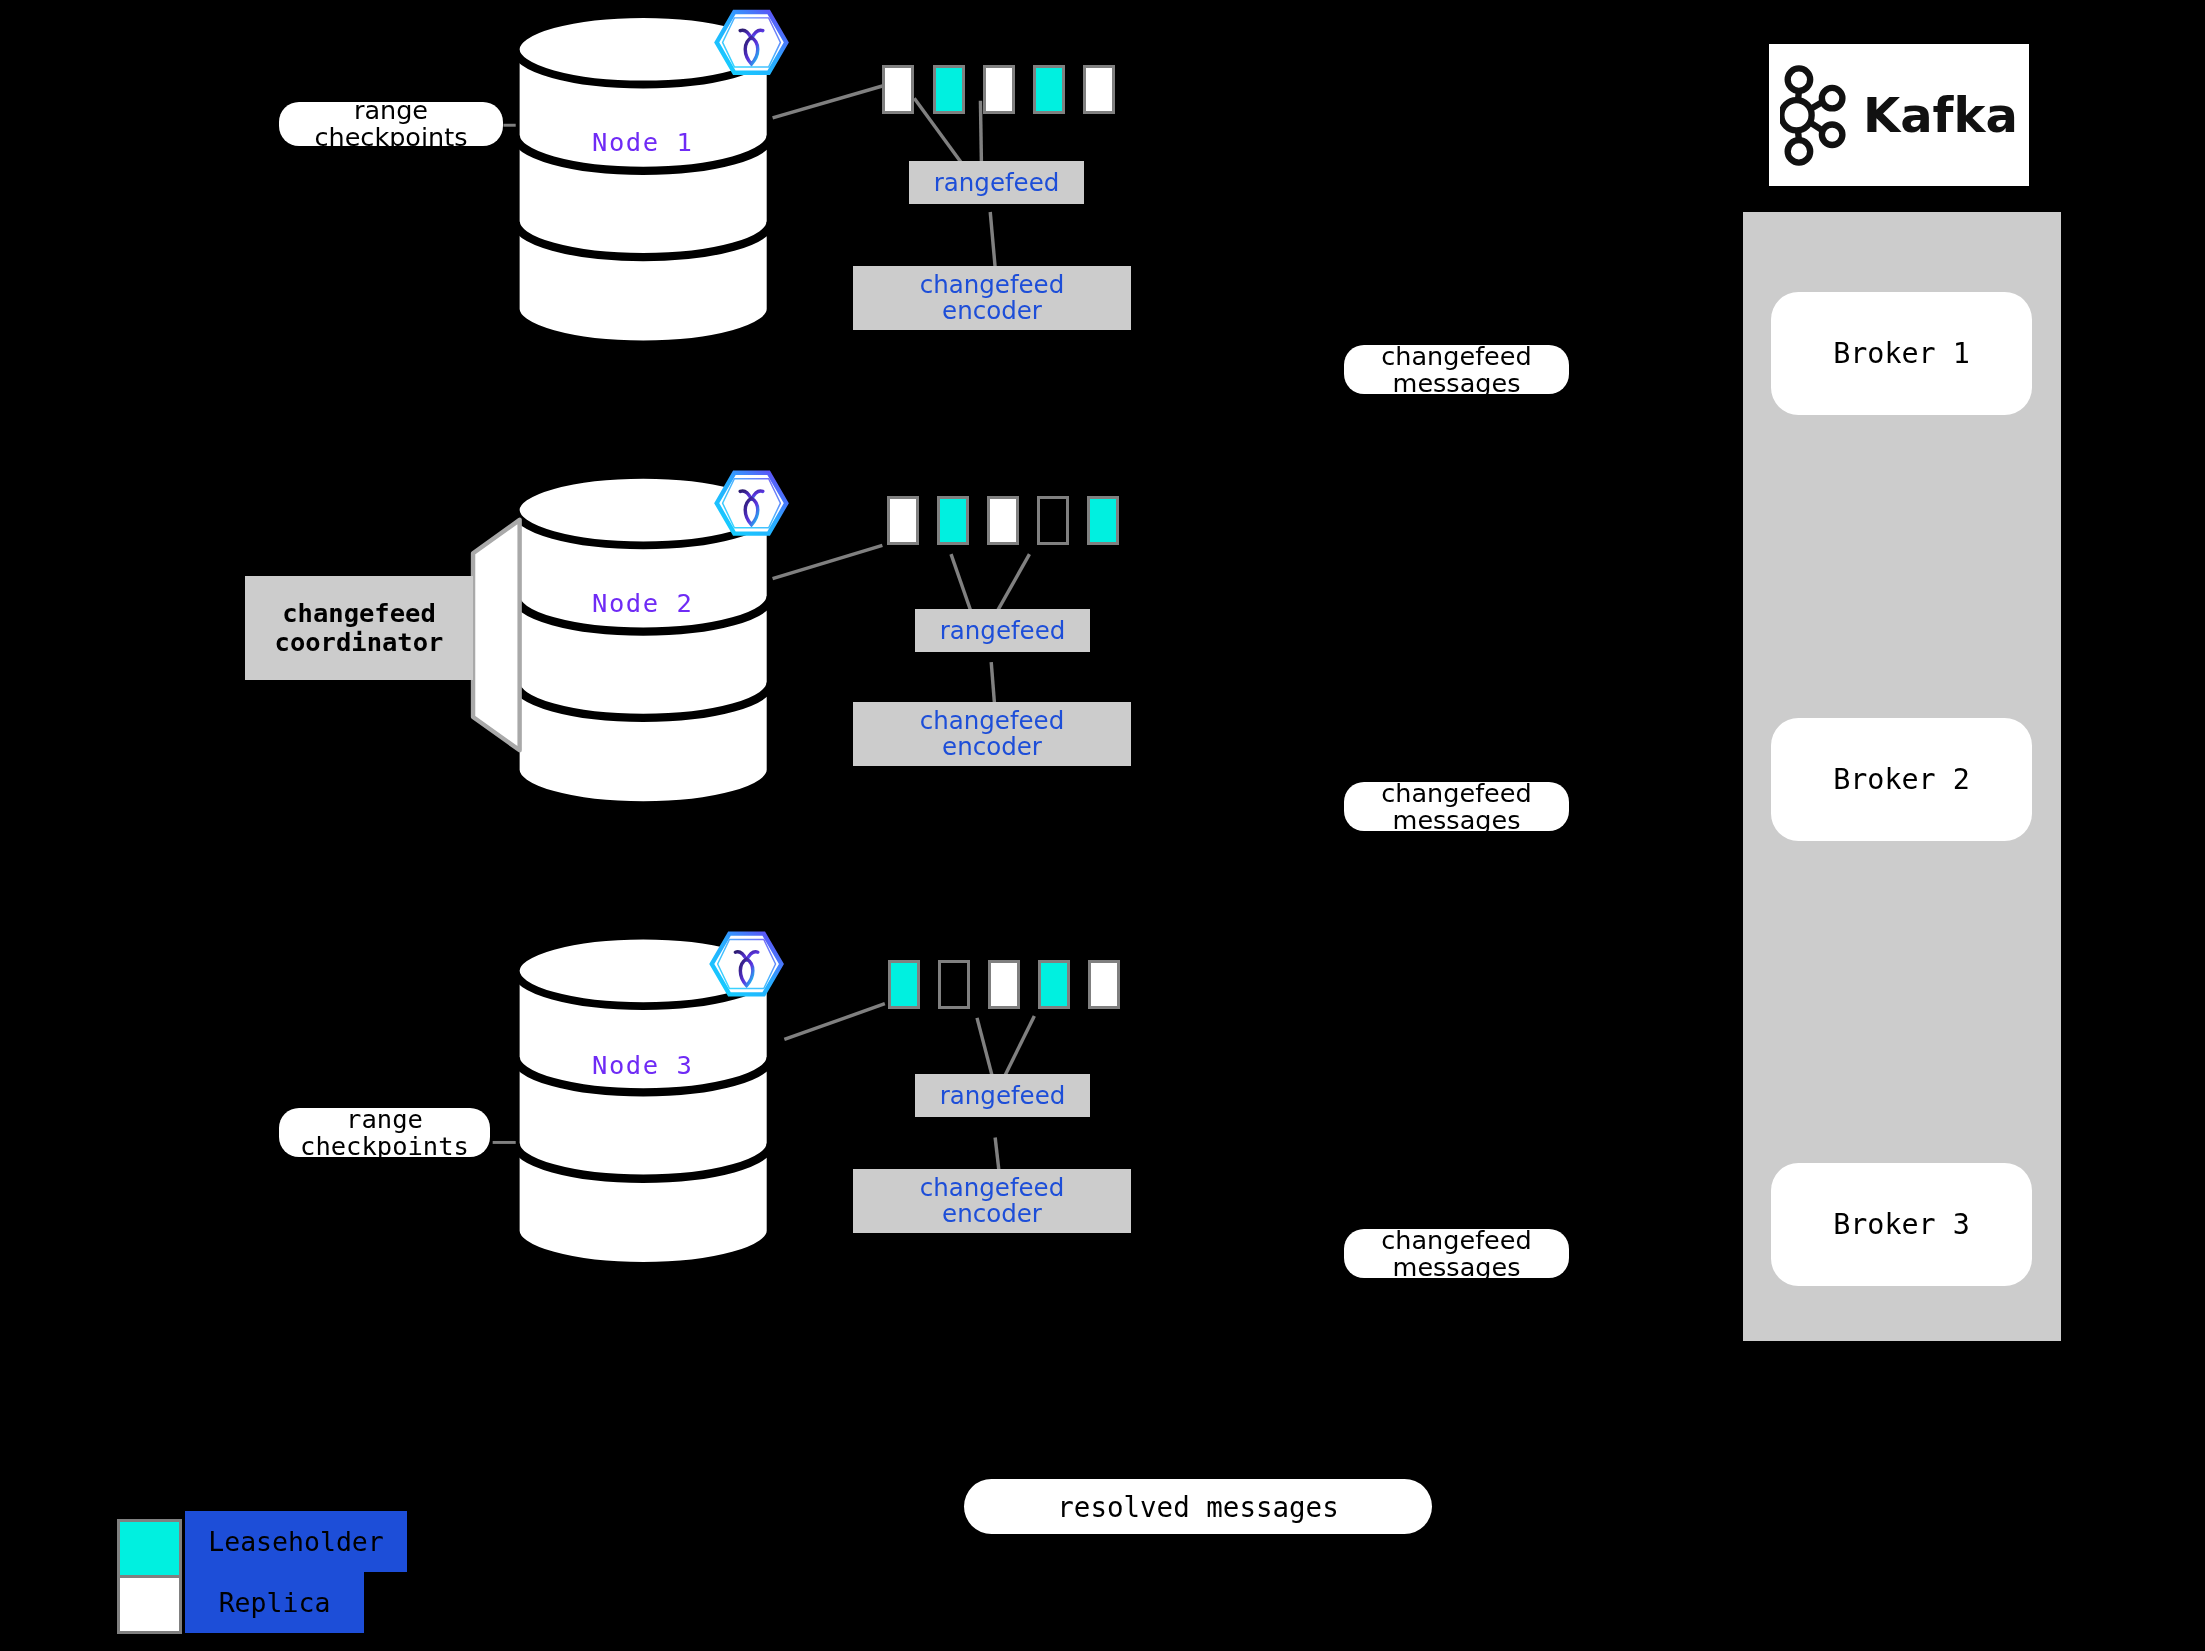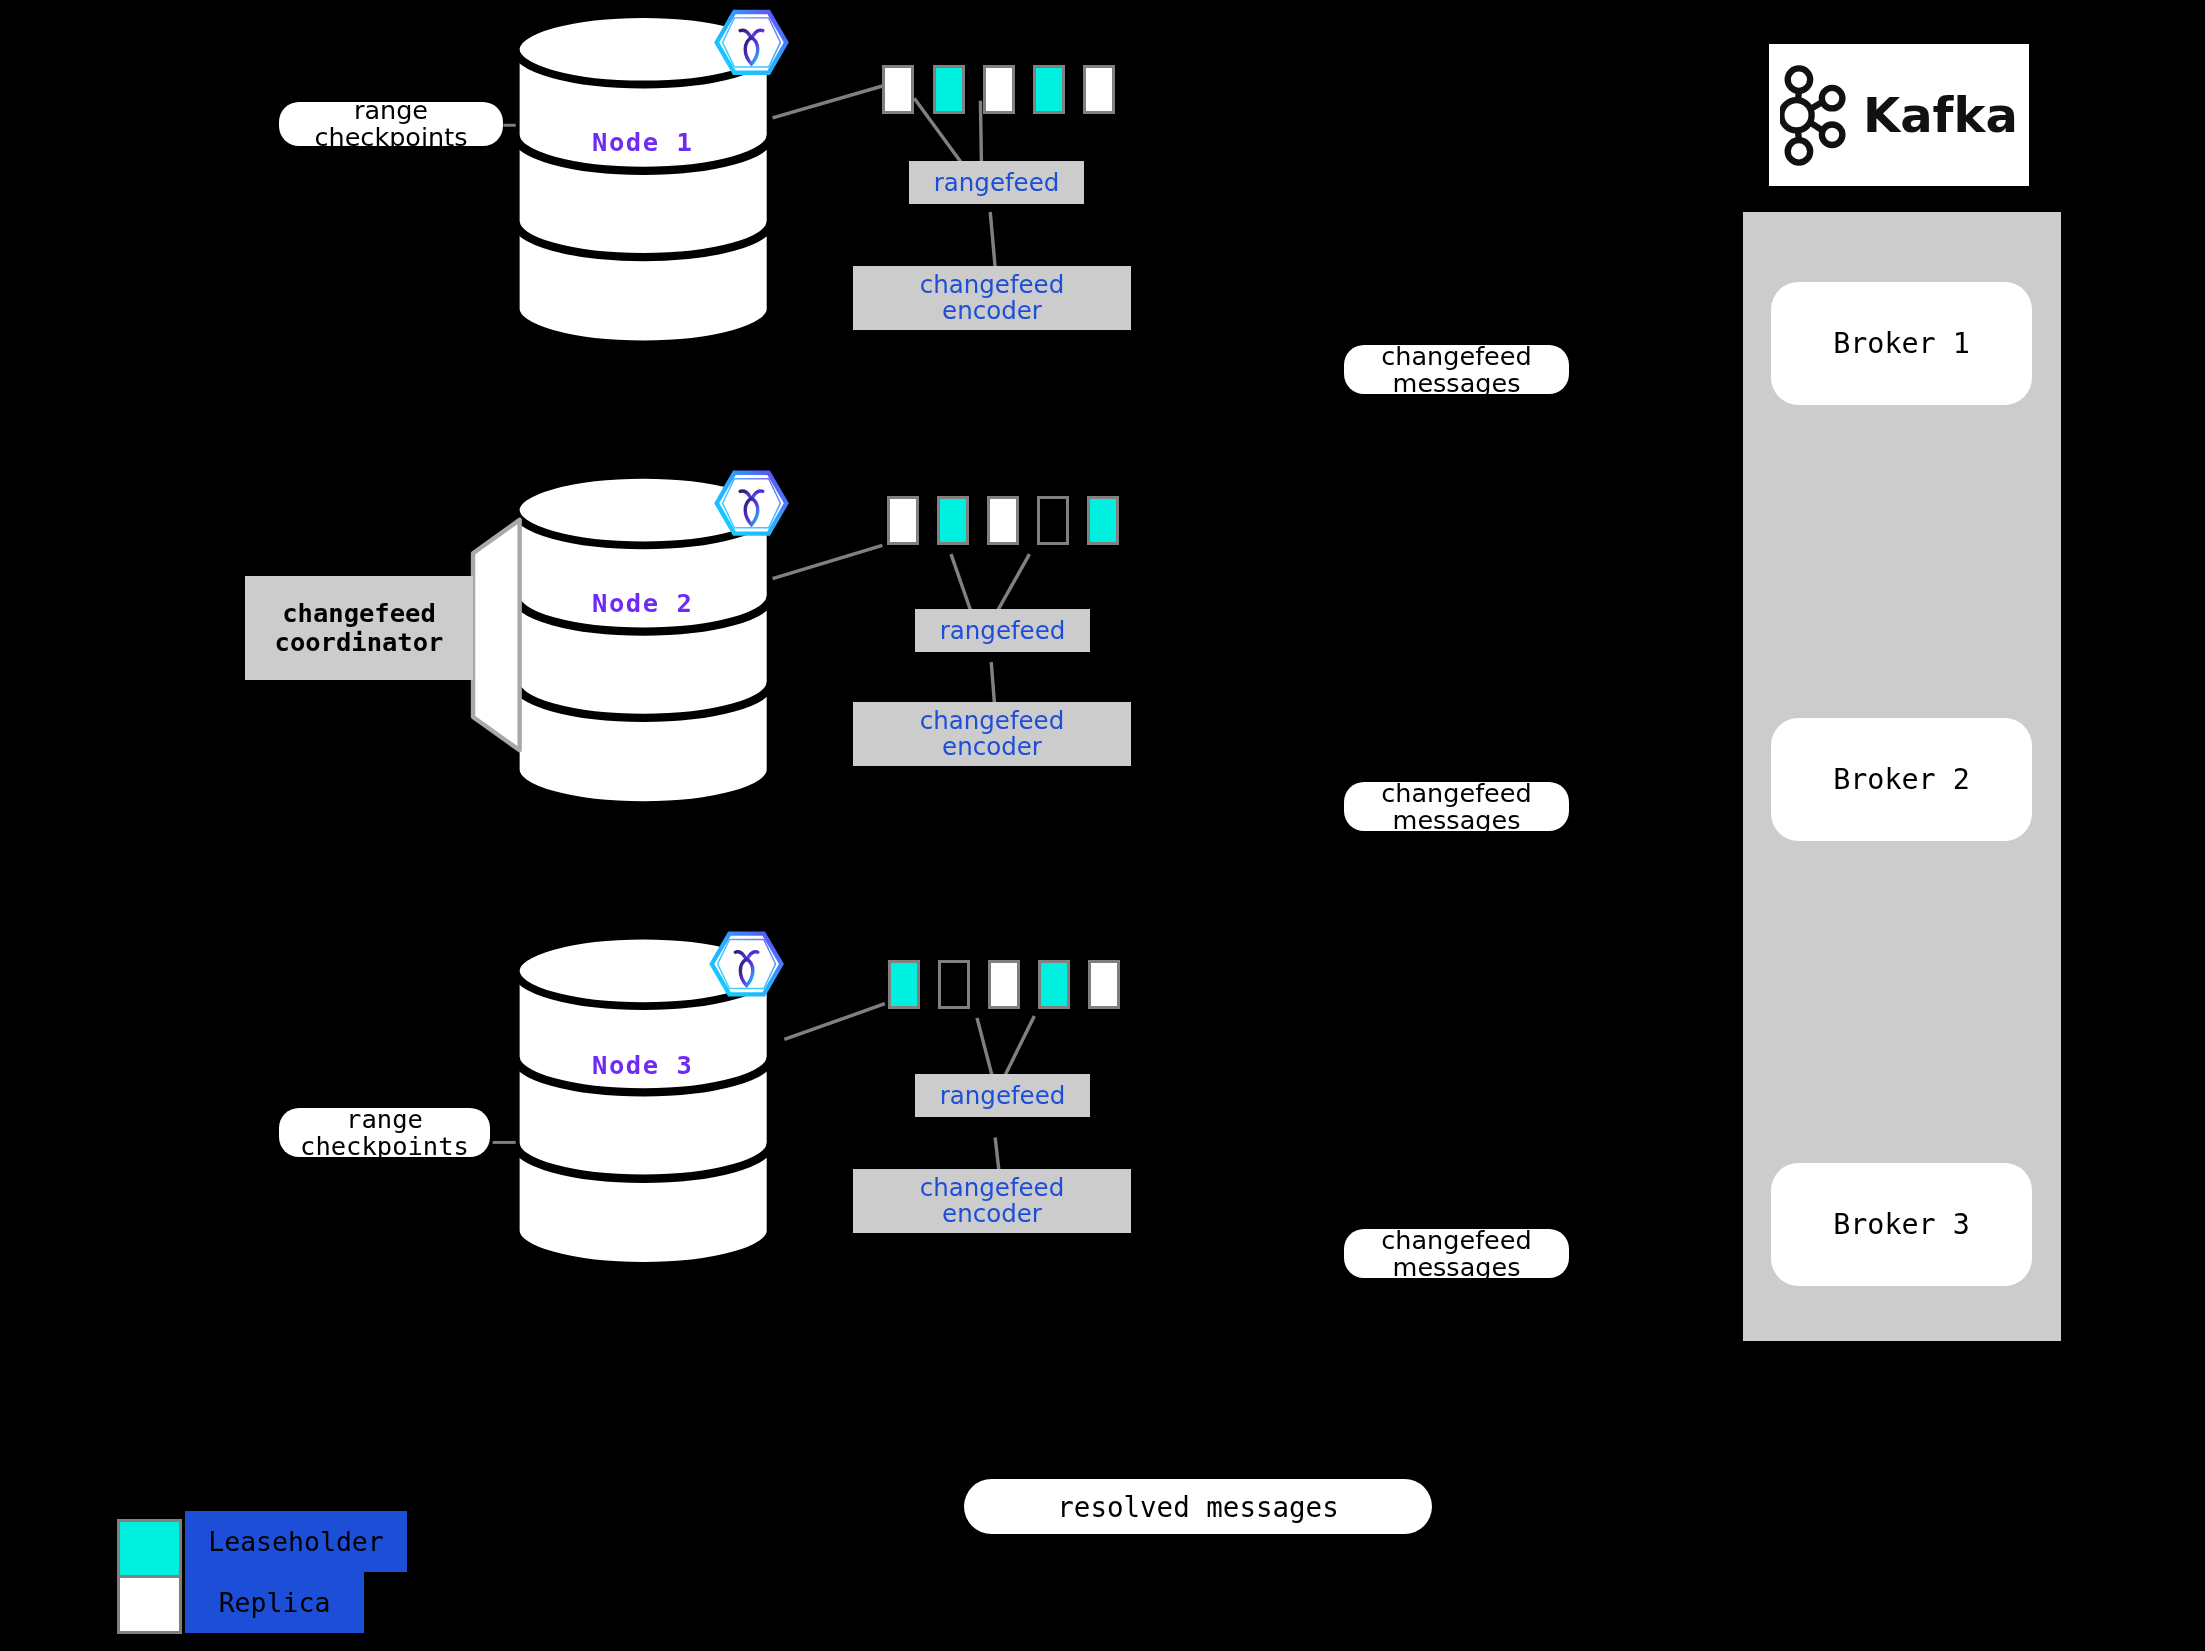--- a/index.html
+++ b/index.html
@@ -8,21 +8,21 @@
   svg.layer{position:absolute;left:0;top:0;width:2205px;height:1652px;pointer-events:none;}
 
   
   .wlabel{position:absolute;background:#ffffff;color:#000;display:flex;align-items:center;
           justify-content:center;text-align:center;line-height:1.04;overflow:hidden;
           font-family:"DejaVu Sans",sans-serif;border-radius:20px;}
   
   .gbox{position:absolute;background:#cccccc;color:#1d4ed8;display:flex;align-items:center;
         justify-content:center;text-align:center;line-height:1.06;
         font-family:"DejaVu Sans",sans-serif;}
-  .nodelbl{position:absolute;color:#6f2bf5;font-weight:bold;
+  .nodelbl{position:absolute;color:#6f2bf5;font-weight:normal;
            font-family:"DejaVu Sans Mono",monospace;letter-spacing:.06em;
            white-space:nowrap;}
   
   .rep{position:absolute;box-sizing:border-box;border:3.4px solid #808080;}
   .rep.lease{background:#00f0e0;}
   .rep.replica{background:#ffffff;}
   .rep.empty{background:transparent;}
   
   .kbox{position:absolute;background:#fff;display:flex;align-items:center;
         justify-content:center;gap:8.8px;}
@@ -201,21 +201,21 @@
         <line x1="36" y1="138" x2="38" y2="158"></line>
         <line x1="60" y1="95" x2="86" y2="80"></line>
         <line x1="60" y1="121" x2="86" y2="138"></line>
       </g>
     </svg>
     <span class="ktext" style="font-size:48px;">Kafka</span>
   </div>
 
   <div class="kpanel" style="left:1743px;top:212px;width:318px;height:1129px;"></div>
 
-  <div class="broker" style="left:1771px;top:282px;width:261px;height:123px;font-size:28.4px;">Broker 1</div>
+  <div class="broker" style="left:1771px;top:292px;width:261px;height:123px;font-size:28.4px;">Broker 1</div>
   <div class="broker" style="left:1771px;top:718px;width:261px;height:123px;font-size:28.4px;">Broker 2</div>
   <div class="broker" style="left:1771px;top:1163px;width:261px;height:123px;font-size:28.4px;">Broker 3</div>
 
   <div class="pill" style="left:964px;top:1455px;width:468px;height:55px;font-size:27.5px;margin-top:24px;">resolved messages</div>
 
   <div class="lgsw" style="left:117px;top:1519px;width:65px;height:59px;background:#00f0e0;"></div>
   <div class="lgsw" style="left:117px;top:1575px;width:65px;height:59px;background:#ffffff;"></div>
 
   <div class="lglabel" style="left:185px;top:1511px;width:222px;height:61px;font-size:26.5px;">Leaseholder</div>
   <div class="lglabel" style="left:185px;top:1572px;width:179px;height:61px;font-size:26.5px;">Replica</div>

